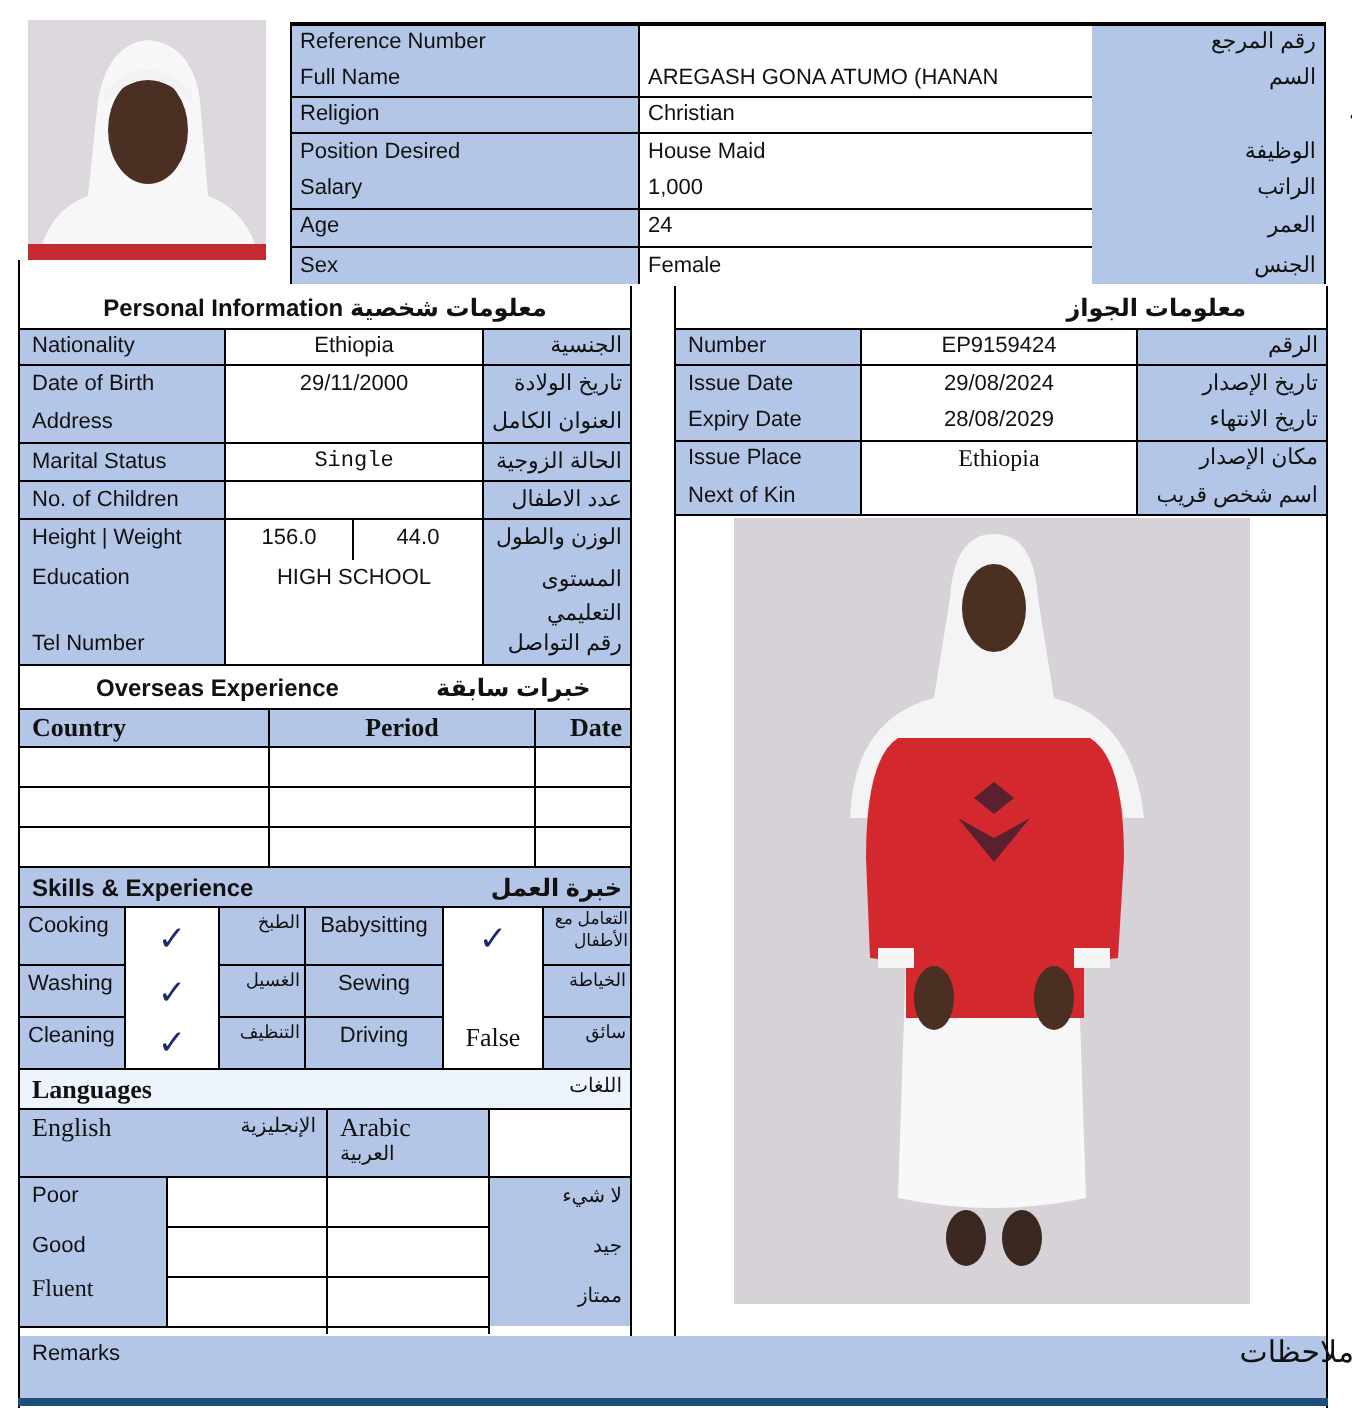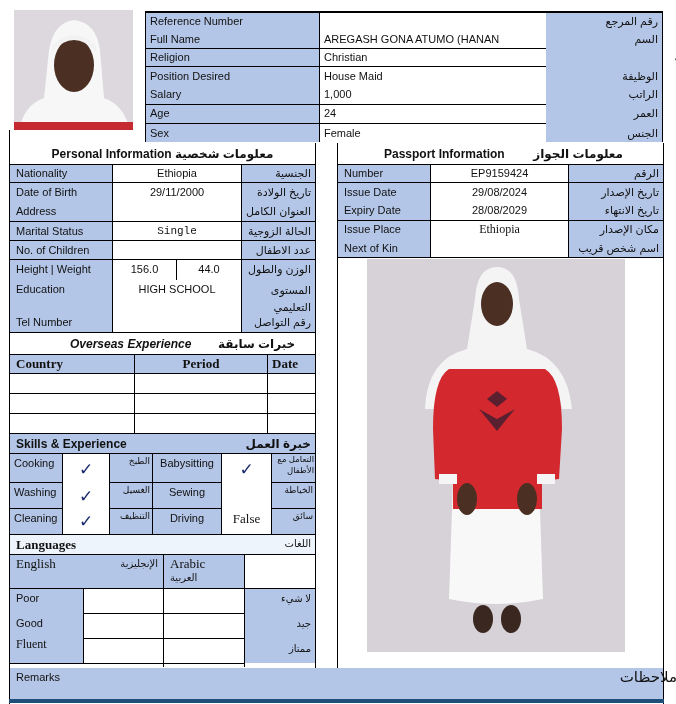--- a/index.html
+++ b/index.html
@@ -134,28 +134,28 @@
   <div class="cell" style="left:113px; top:280px; width:128px; line-height:19px; text-align:center;">HIGH SCHOOL</div>
   <div class="cell ar" style="left:242px; top:282px; width:73px; line-height:17px; white-space:normal;">المستوى التعليمي</div>
 </div>
 <div>
   <div class="cell" style="left:12px; top:314px; width:100px; line-height:17px;">Tel Number</div>
   <div class="cell" style="left:113px; top:314px; width:128px; line-height:17px; text-align:center;"></div>
   <div class="cell ar" style="left:242px; top:314px; width:73px; line-height:17px;">رقم التواصل</div>
 </div>
 
 <div class="abs bold" style="left:10px; top:334px; width:305px; height:20px; line-height:20px; font-size:12px;">
-  <span style="position:absolute; left:60px;font-style:italic;">Overseas Experience</span>
+  <span style="position:absolute; left:38px;">Overseas Experience</span>
   <span style="position:absolute; left:208px;">خبرات سابقة</span>
 </div>
 <div class="hline" style="left:9px; top:354px; width:307px;"></div>
 <div class="abs lbl" style="left:10px; top:355px; width:305px; height:18px;"></div>
 <div class="cell serif bold" style="left:12px; top:355px; width:122px; line-height:18px; font-size:13px;">Country</div>
 <div class="cell serif bold" style="left:135px; top:355px; width:132px; line-height:18px; font-size:13px; text-align:center;">Period</div>
-<div class="cell serif bold" style="left:268px; top:355px; width:47px; line-height:18px; font-size:13px; text-align:left;">Date</div>
+<div class="cell serif bold" style="left:268px; top:355px; width:47px; line-height:18px; font-size:13px; text-align:right;">Date</div>
 <div class="hline" style="left:9px; top:373px; width:307px;"></div>
 <div class="hline" style="left:9px; top:393px; width:307px;"></div>
 <div class="hline" style="left:9px; top:413px; width:307px;"></div>
 <div class="hline" style="left:9px; top:433px; width:307px;"></div>
 <div class="vline" style="left:134px; top:354px; height:80px;"></div>
 <div class="vline" style="left:267px; top:354px; height:80px;"></div>
 <div>
   <div class="cell" style="left:10px; top:374px; width:124px; height:19px;"></div>
   <div class="cell" style="left:135px; top:374px; width:132px; height:19px;"></div>
   <div class="cell" style="left:268px; top:374px; width:47px; height:19px;"></div>
@@ -244,21 +244,20 @@
 <div>
   <div class="cell serif" style="left:12px; top:636px; width:70px; line-height:16px; font-size:12px;">Fluent</div>
   <div class="cell" style="left:84px; top:640px; width:79px; height:22px;"></div>
   <div class="cell" style="left:164px; top:640px; width:80px; height:22px;"></div>
   <div class="cell ar" style="left:245px; top:640px; width:70px; line-height:18px; font-size:10px;">ممتاز</div>
 </div>
 
 <div class="vline" style="left:337px; top:143px; height:525px;"></div>
 <div class="vline" style="left:663px; top:143px; height:525px;"></div>
 <div class="abs bold" style="left:338px; top:144px; width:325px; height:20px; line-height:20px; font-size:12px; background:#fff;">
-  <span style="position:absolute; left:46px;">Passport Information</span>
   <span style="position:absolute; right:40px; direction:rtl;">معلومات الجواز</span>
 </div>
 <div class="hline" style="left:337px; top:164px; width:327px;"></div>
 <div class="abs lbl" style="left:338px; top:165px; width:92px; height:92px;"></div>
 <div class="abs lbl" style="left:569px; top:165px; width:94px; height:92px;"></div>
 <div class="vline" style="left:430px; top:164px; height:94px;"></div>
 <div class="vline" style="left:568px; top:164px; height:94px;"></div>
 <div class="hline" style="left:337px; top:182px; width:327px;"></div>
 <div class="hline" style="left:337px; top:220px; width:327px;"></div>
 <div class="hline" style="left:337px; top:257px; width:327px;"></div>

